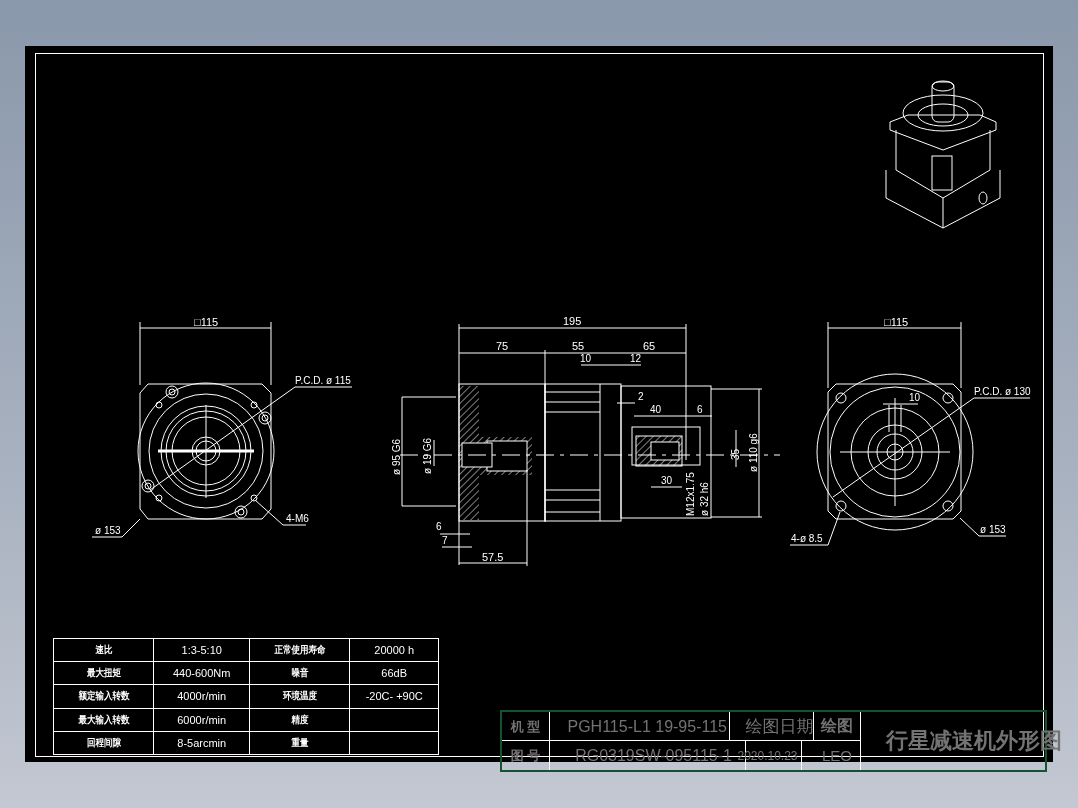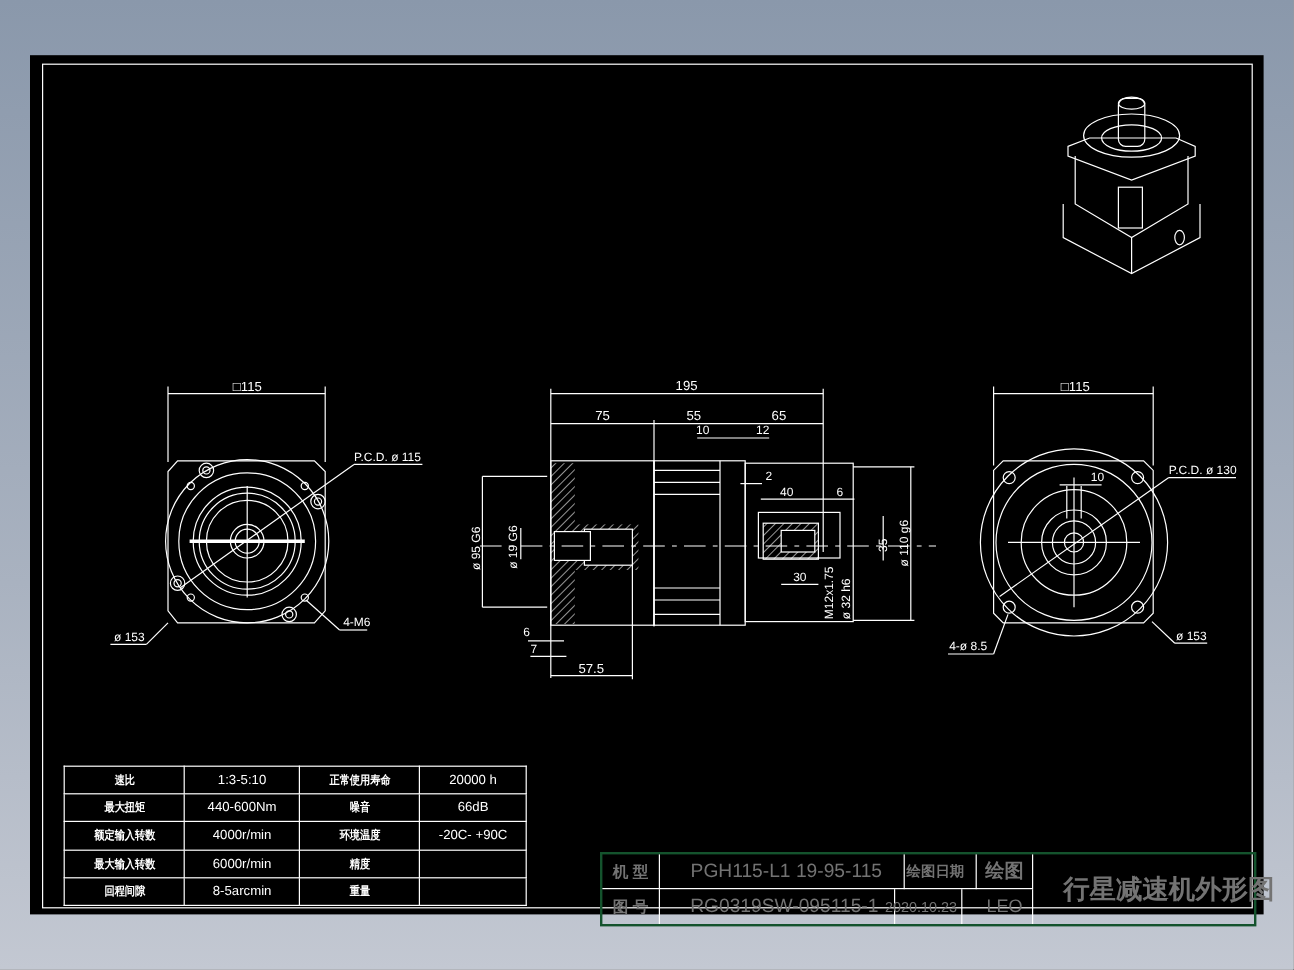--- a/index.html
+++ b/index.html
@@ -211,21 +211,21 @@
       <td>8-5arcmin</td>
       <td class="lbl">重量</td>
       <td></td>
     </tr>
   </tbody>
 </table>
 
 <div class="title">
   <div class="hline"></div>
   <div class="tcell" style="left:0;top:0;width:48px;height:29px;font-weight:bold;font-size:13px;">机 型</div>
-  <div class="tcell" style="left:56px;top:0;width:196px;height:29px;font-size:16px;justify-content:flex-end;padding-right:18px;">PGH115-L1 19-95-115</div>
-  <div class="tcell" style="left:244px;top:0;width:68px;height:29px;font-weight:bold;font-size:12px;text-align:right;">绘图日期</div>
+  <div class="tcell" style="left:32px;top:0;width:196px;height:29px;font-size:16px;justify-content:flex-end;padding-right:2px;">PGH115-L1 19-95-115</div>
+  <div class="tcell" style="left:244px;top:0;width:68px;height:29px;font-weight:normal;font-size:17px;text-align:right;">绘图日期</div>
   <div class="tcell" style="left:312px;top:0;width:47px;height:29px;font-weight:bold;font-size:16px;">绘图</div>
   <div class="tcell" style="left:0;top:29px;width:48px;height:29px;font-weight:bold;font-size:13px;">图 号</div>
   <div class="tcell" style="left:48px;top:29px;width:196px;height:29px;font-size:16px;justify-content:flex-end;padding-right:13px;">RG0319SW-095115-1</div>
   <div class="tcell" style="left:232px;top:29px;width:68px;height:29px;font-size:12px;">2020.10.23</div>
   <div class="tcell" style="left:312px;top:29px;width:47px;height:29px;font-size:15px;">LEO</div>
   <div class="tcell" style="left:376px;top:0;width:184px;height:58px;border-right:none;font-size:22px;font-weight:bold;justify-content:flex-start;padding-left:8px;">行星减速机外形图</div>
 </div>
 
 </body></html>

